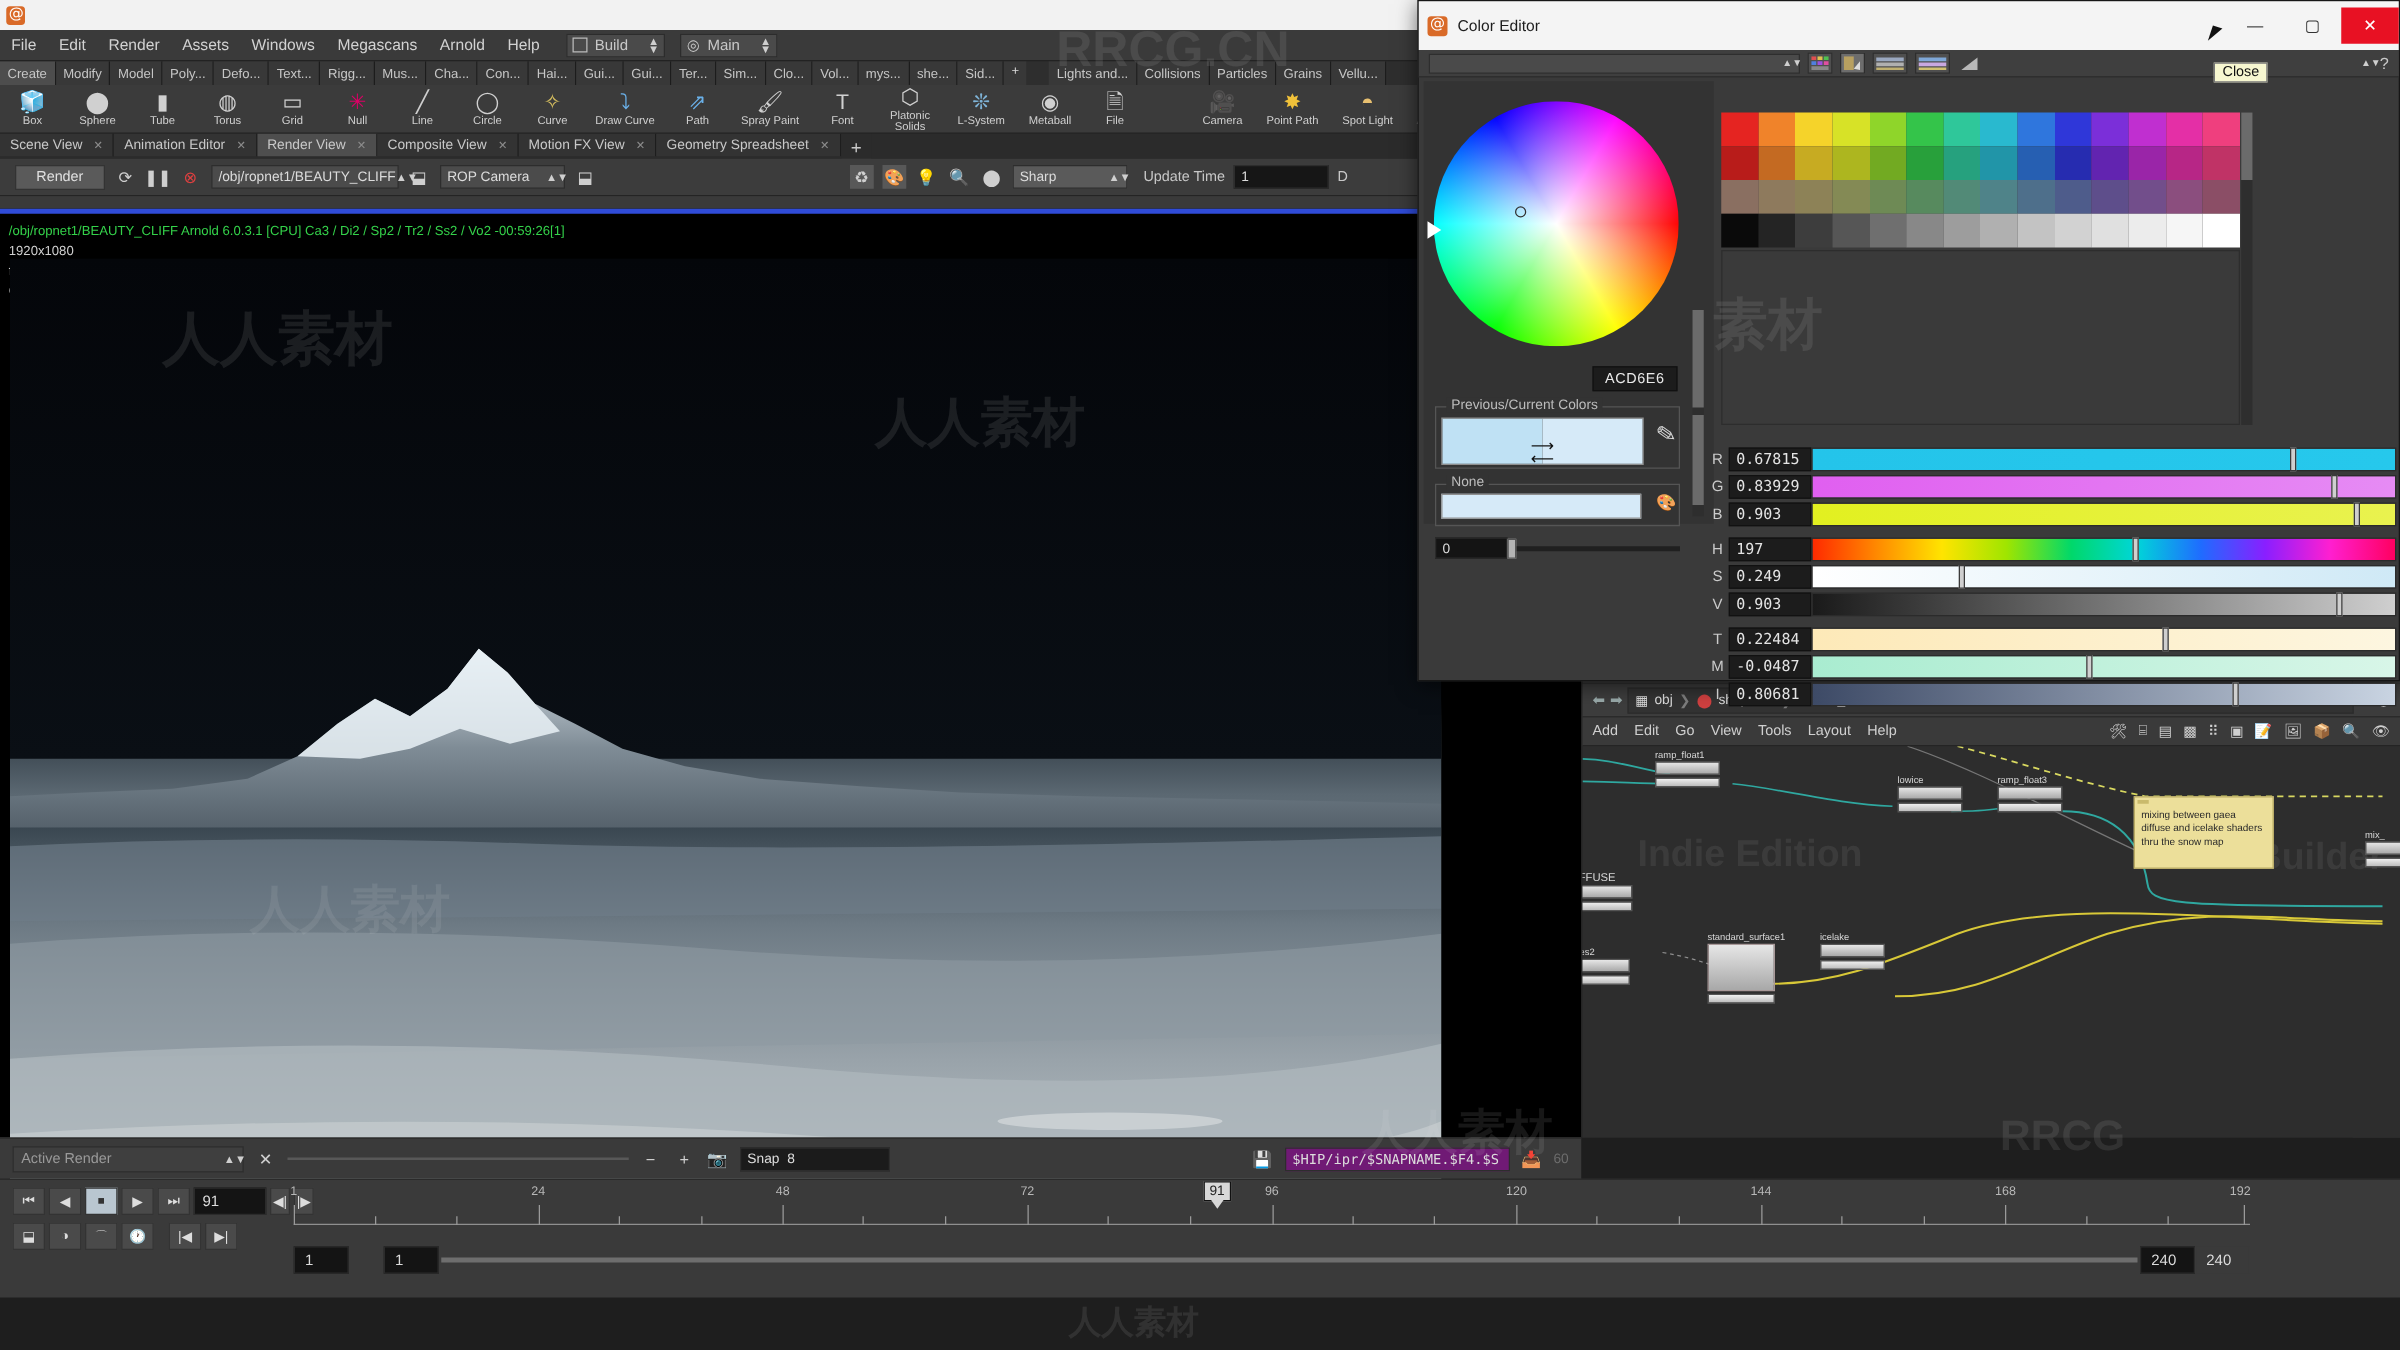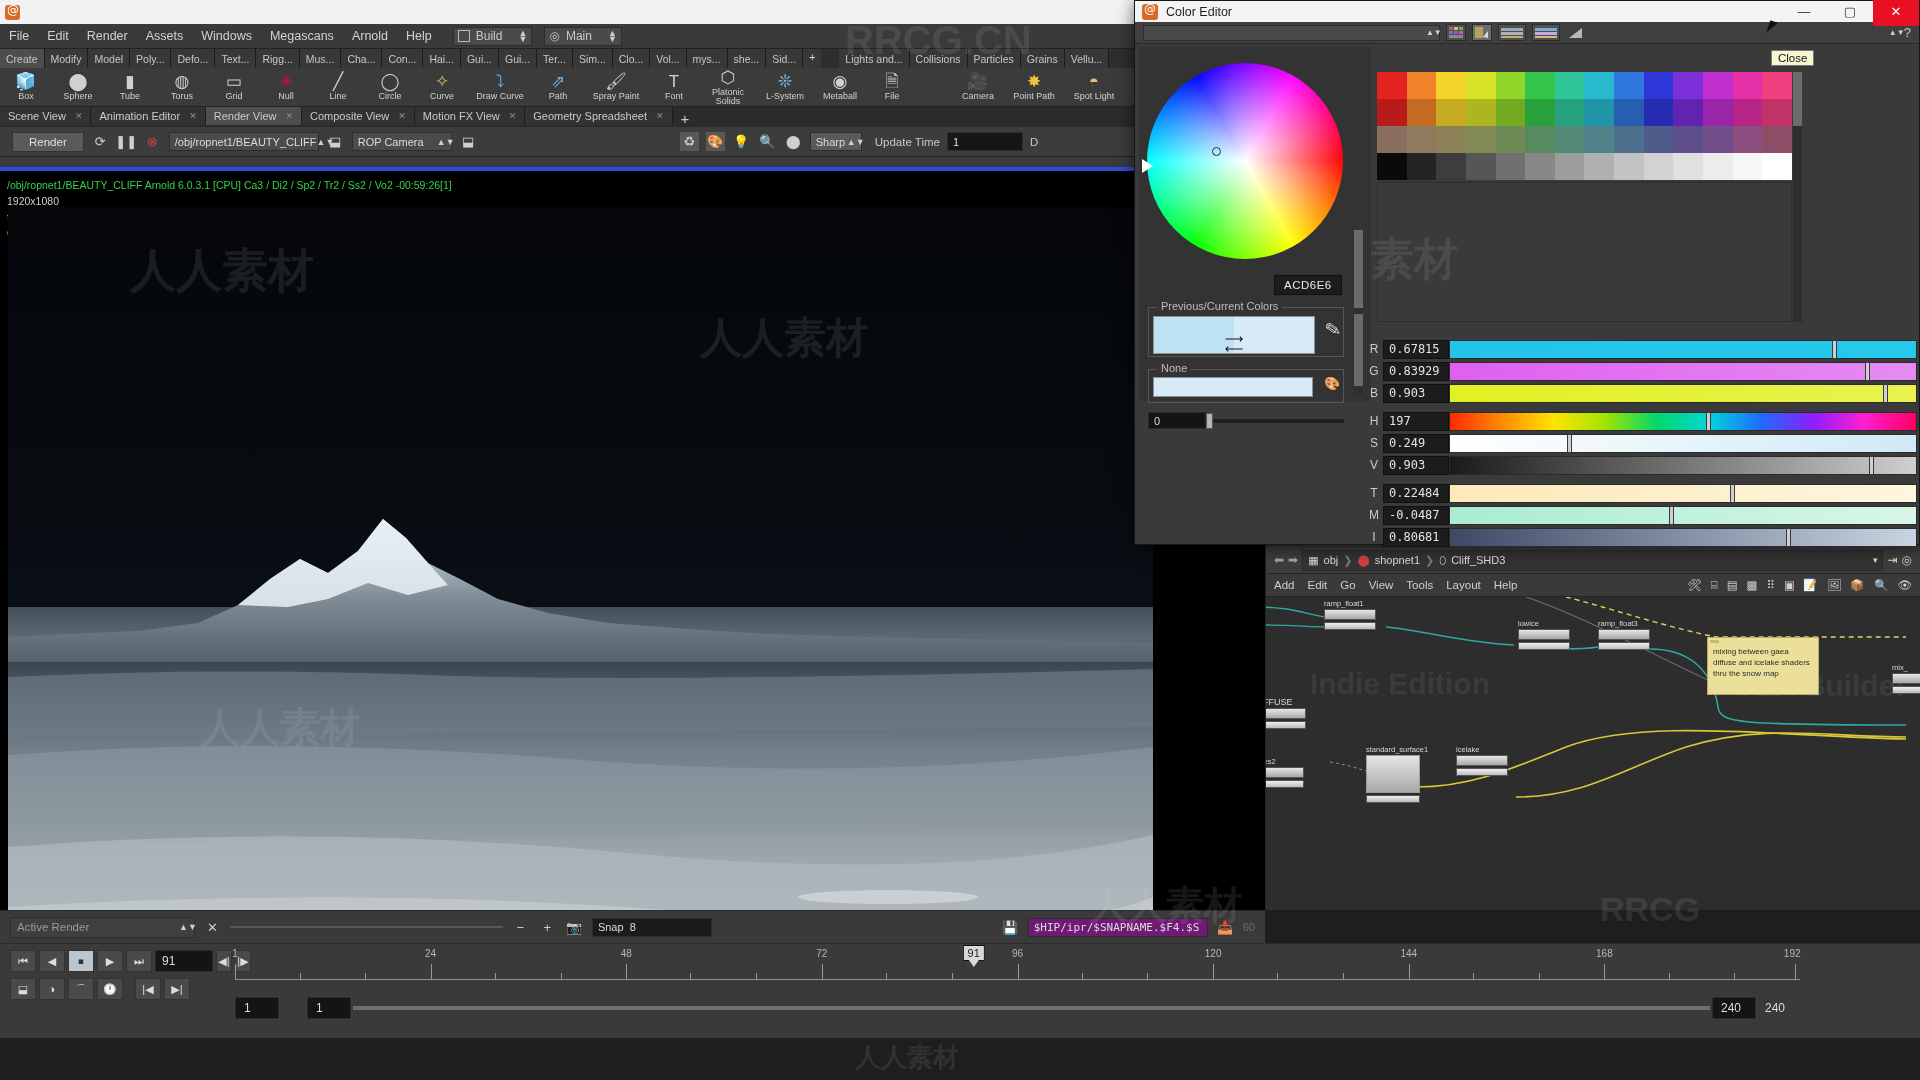--- a/index.html
+++ b/index.html
@@ -119,21 +119,21 @@
   .node .nlbl { font-size:7.5px; color:#d8d8d8; white-space:nowrap; margin-bottom:1px;}
   .node .nbody { height:11px; background:linear-gradient(#e6e6e6,#a8a8a8); border:1px solid #555; }
   .node .nbody2 { height:8px; margin-top:2px; background:linear-gradient(#efefef,#bcbcbc); border:1px solid #555;}
   .sticky { position:absolute; background:#ecdf9a; border:1px solid #b9ab63; font-size:8px;
      color:#2a2a2a; padding:9px 5px 4px 5px; line-height:1.35; }
   .sticky:before{content:"";position:absolute;left:2px;top:2px;width:9px;height:3px;background:#c9ba6c;}
 
   
   .ce { position:absolute; left:1134px; top:0px; width:786px; height:545px;
      background:#3a3a3a; border:1px solid #161616; box-shadow:0 3px 16px rgba(0,0,0,.6); }
-  .ceTitle { height:21px; background:#f4f4f4; color:#1d1d1d; display:flex; align-items:center;
+  .ceTitle { height:39px; background:#f4f4f4; color:#1d1d1d; display:flex; align-items:center;
      font-size:12.5px; }
   .ceTitle .hl { width:16px;height:16px;margin:0 8px 0 7px;background:#d96a28;border-radius:3px;position:relative;flex:none;}
   .ceTitle .hl:after{content:"@";position:absolute;left:2px;top:-2px;font-size:12px;color:#fff;font-family:"DejaVu Sans",sans-serif;}
   .winbtns { margin-left:auto; display:flex; height:29px; }
   .winbtns div { width:46px; display:flex; align-items:center; justify-content:center; font-size:13px; color:#333; }
   .winbtns .cl { background:#e81123; color:#fff; }
   .tooltip { position:absolute; left:1771px; top:50px; background:#f7f7d0; border:1px solid #777;
      color:#111; font-size:11.5px; padding:1px 6px; z-index:60;}
 
   .ceToolbar { height:22px; background:#3f3f3f; display:flex; align-items:center; gap:6px;
@@ -329,21 +329,21 @@
         <span>ROP Camera</span>
           <span class="spin" style="margin:0">▲▼</span>
       </div>
       <div class="iconbtn">⬓</div>
       <div style="width:188px"></div>
       <div class="iconbtn" style="background:#585858">♻</div>
       <div class="iconbtn" style="background:#585858">🎨</div>
       <div class="iconbtn">💡</div>
       <div class="iconbtn">🔍</div>
       <div class="iconbtn">⬤</div>
-      <div class="fieldR" style="width:52px; background:#5a5a5a; justify-content:space-between">
+      <div class="fieldR" style="width:92px; background:#5a5a5a; justify-content:space-between">
         <span>Sharp</span>
           <span class="spin" style="margin:0">▲▼</span>
       </div>
       <span style="font-size:11.5px; margin-left:6px">Update Time</span>
       <div class="fieldR" style="width:76px; background:#161616">
           <span>1</span>
         </div>
       <span style="font-size:11.5px">D</span>
     </div>
     <div class="rvBar2"></div>

